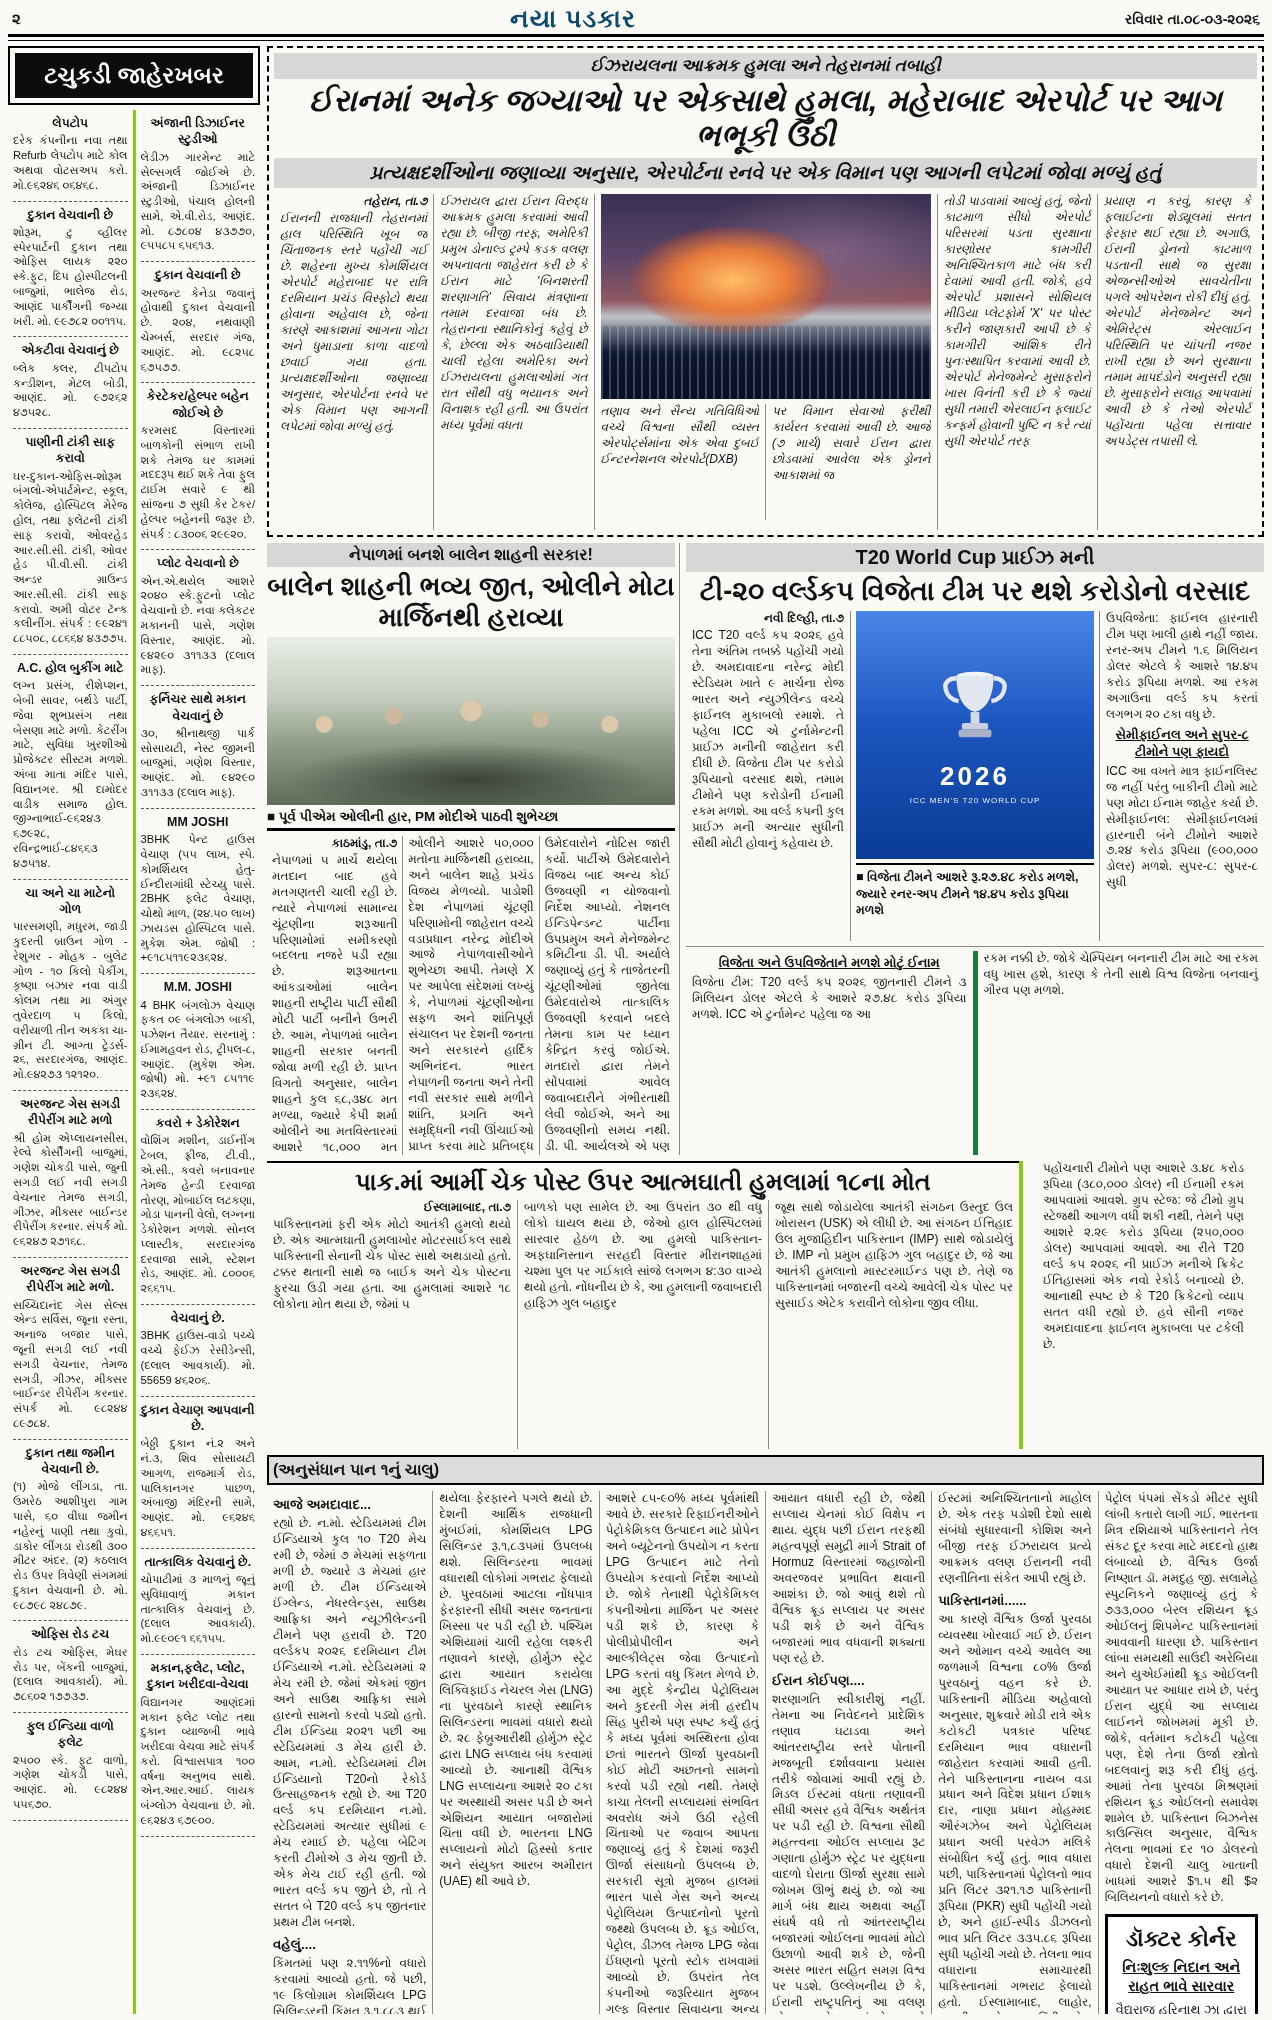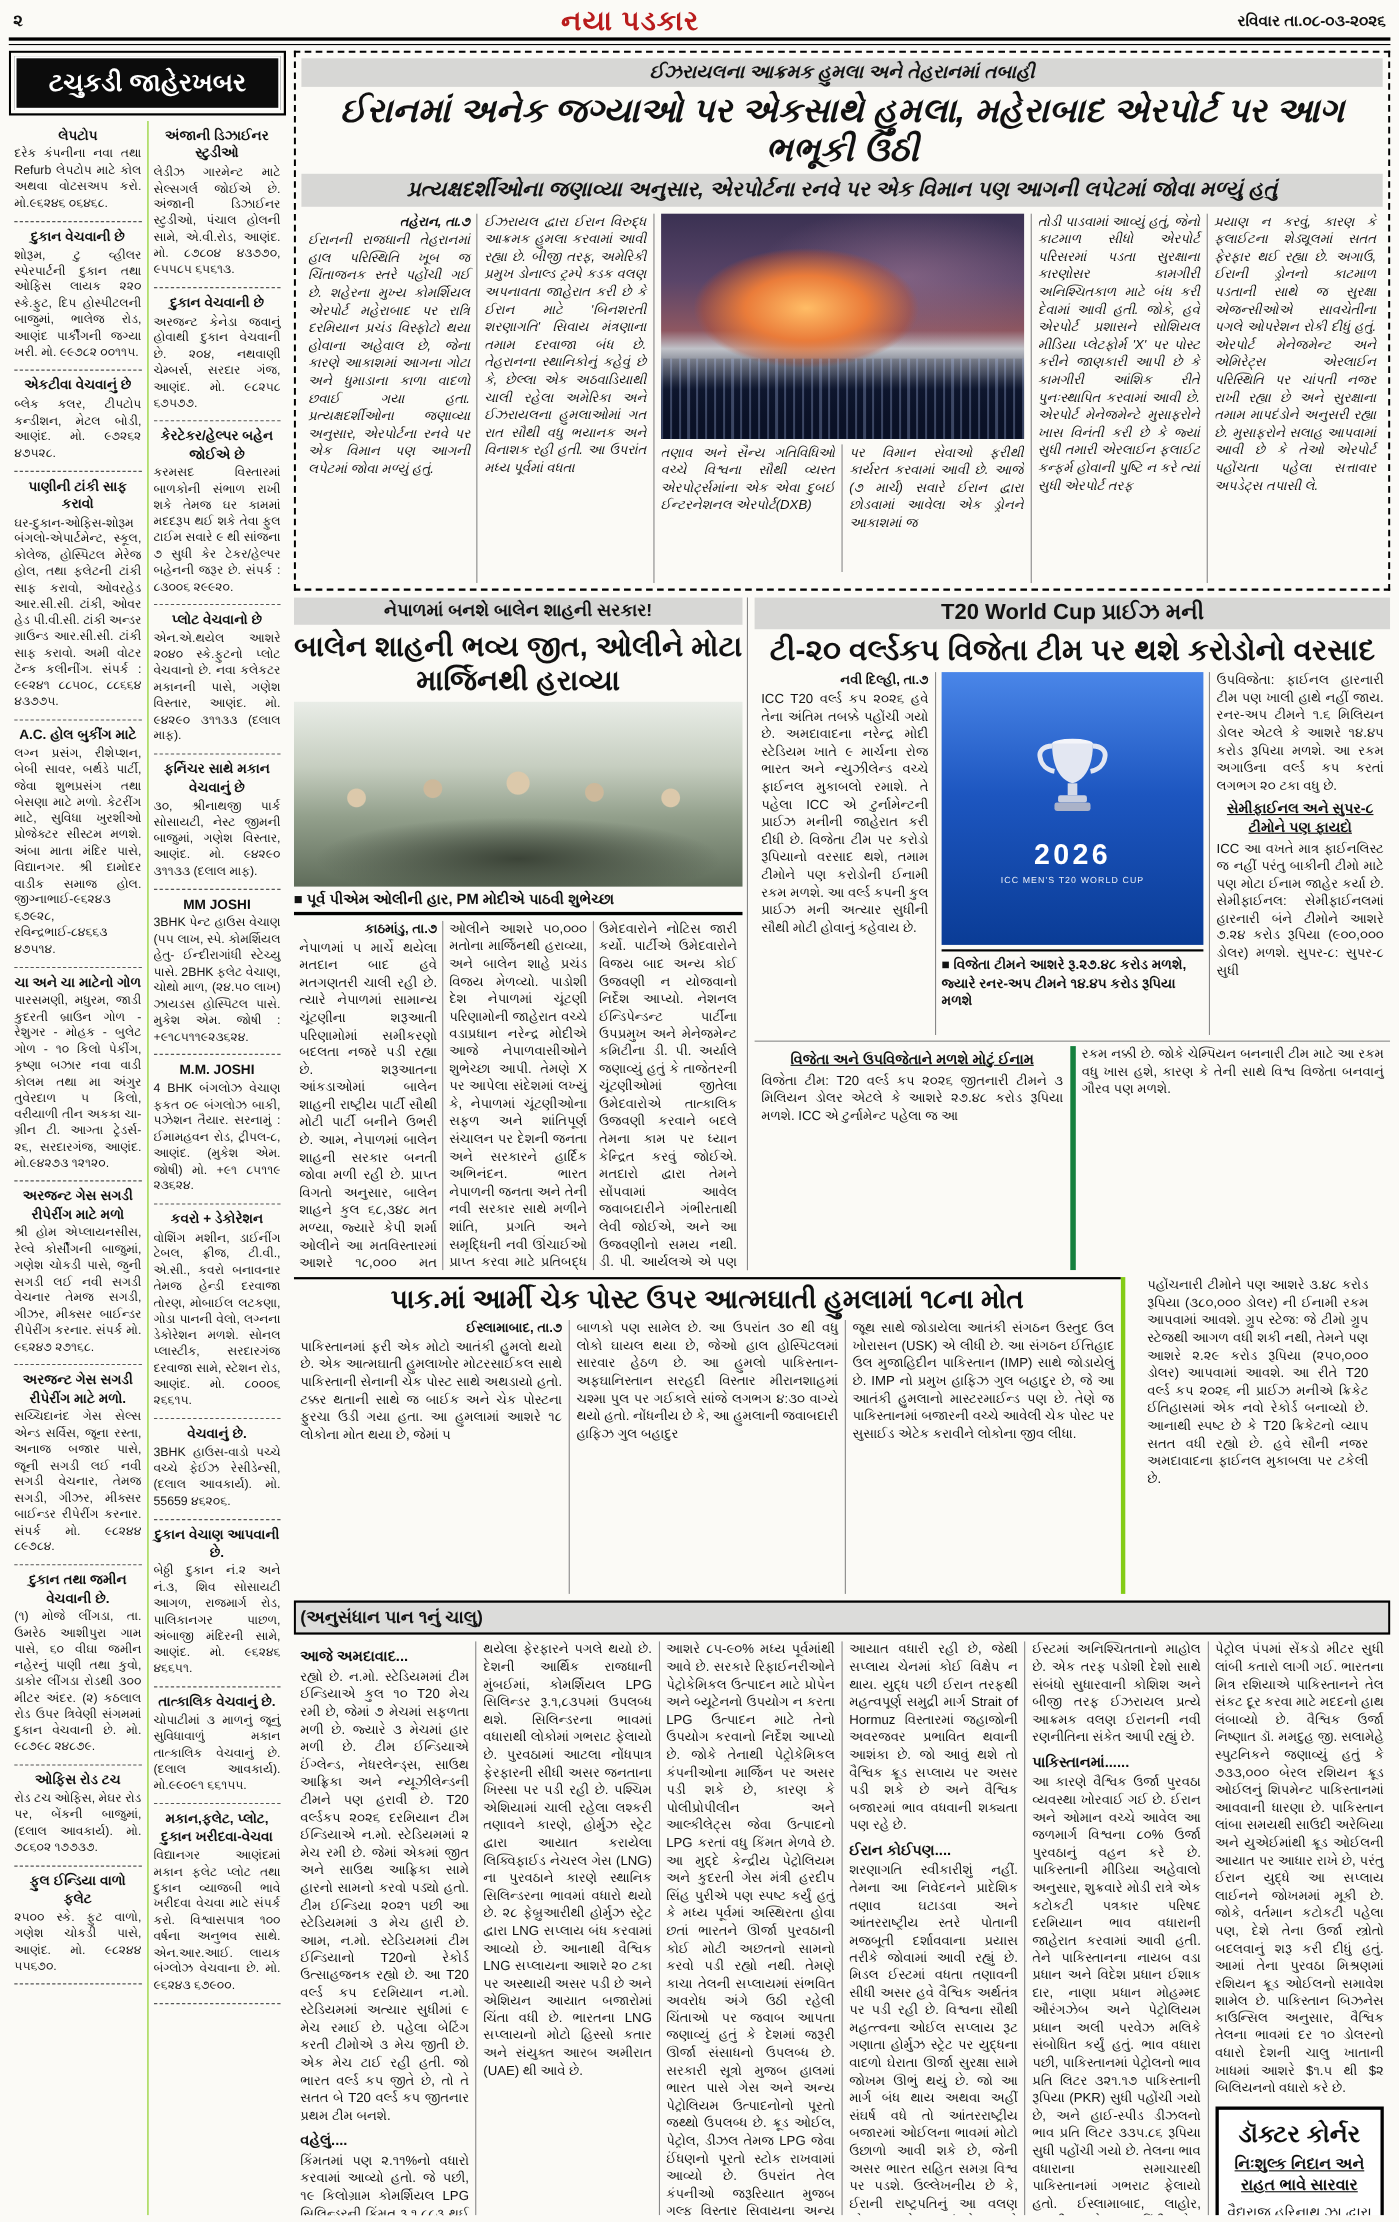--- a/index.html
+++ b/index.html
@@ -2,31 +2,31 @@
 <html><head>
 <meta charset="utf-8">
 <style>
   html,body{margin:0;padding:0;background:#888;}
   .page{width:1272px;height:2020px;background:#fbfaf6;color:#111;
         font-family:"Liberation Sans","DejaVu Sans",sans-serif;
         box-sizing:border-box;padding:4px 8px;overflow:hidden;position:relative;}
   
   .hdr{display:flex;align-items:center;justify-content:space-between;height:30px;padding:0 4px;}
   .hdr .num{font-size:15px;font-weight:bold;}
-  .hdr .mast{color:#b91c1c;font-size:25px;font-weight:800;letter-spacing:1px;}
+  .hdr .mast{color:#0c4a6e;font-size:25px;font-weight:800;letter-spacing:1px;}
   .hdr .date{font-size:14px;font-weight:bold;}
   .rule{border-top:3px solid #000;border-bottom:1px solid #000;height:3px;margin-bottom:5px;}
   .layout{display:flex;gap:7px;height:1968px;}
   
   .cls{width:252px;flex:none;display:flex;flex-direction:column;overflow:hidden;}
   .cls-frame{border:2px solid #000;padding:3px;margin-bottom:5px;}
   .cls-title{background:#0c0c0c;color:#fff;text-align:center;font-size:23px;font-weight:800;padding:9px 2px;border:2px solid #fff;}
   .cls-cols{display:flex;flex:1;overflow:hidden;}
   .cls-col{flex:1;padding:0 5px;overflow:hidden;font-size:11.2px;line-height:1.32;text-align:justify;}
-  .cls-col+.cls-col{border-left:1px solid #84cc16;}
+  .cls-col+.cls-col{border-left:3px solid #84cc16;}
   .ad{padding:5px 0 8px;border-bottom:1px dashed #555;}
   .ad-t{font-weight:bold;text-align:center;font-size:12.4px;margin-bottom:2px;}
   
   .main{flex:1;display:flex;flex-direction:column;gap:6px;overflow:hidden;}
   .kick{background:#d7d7d5;text-align:center;font-weight:bold;padding:3px 4px;}
   .col{font-size:12px;line-height:1.33;text-align:justify;overflow:hidden;}
   .dl{font-weight:bold;text-align:right;margin-bottom:1px;}
   
   .iran{border:2px dashed #000;padding:5px;flex:none;font-style:italic;}
   .iran .kick{font-size:17px;}

